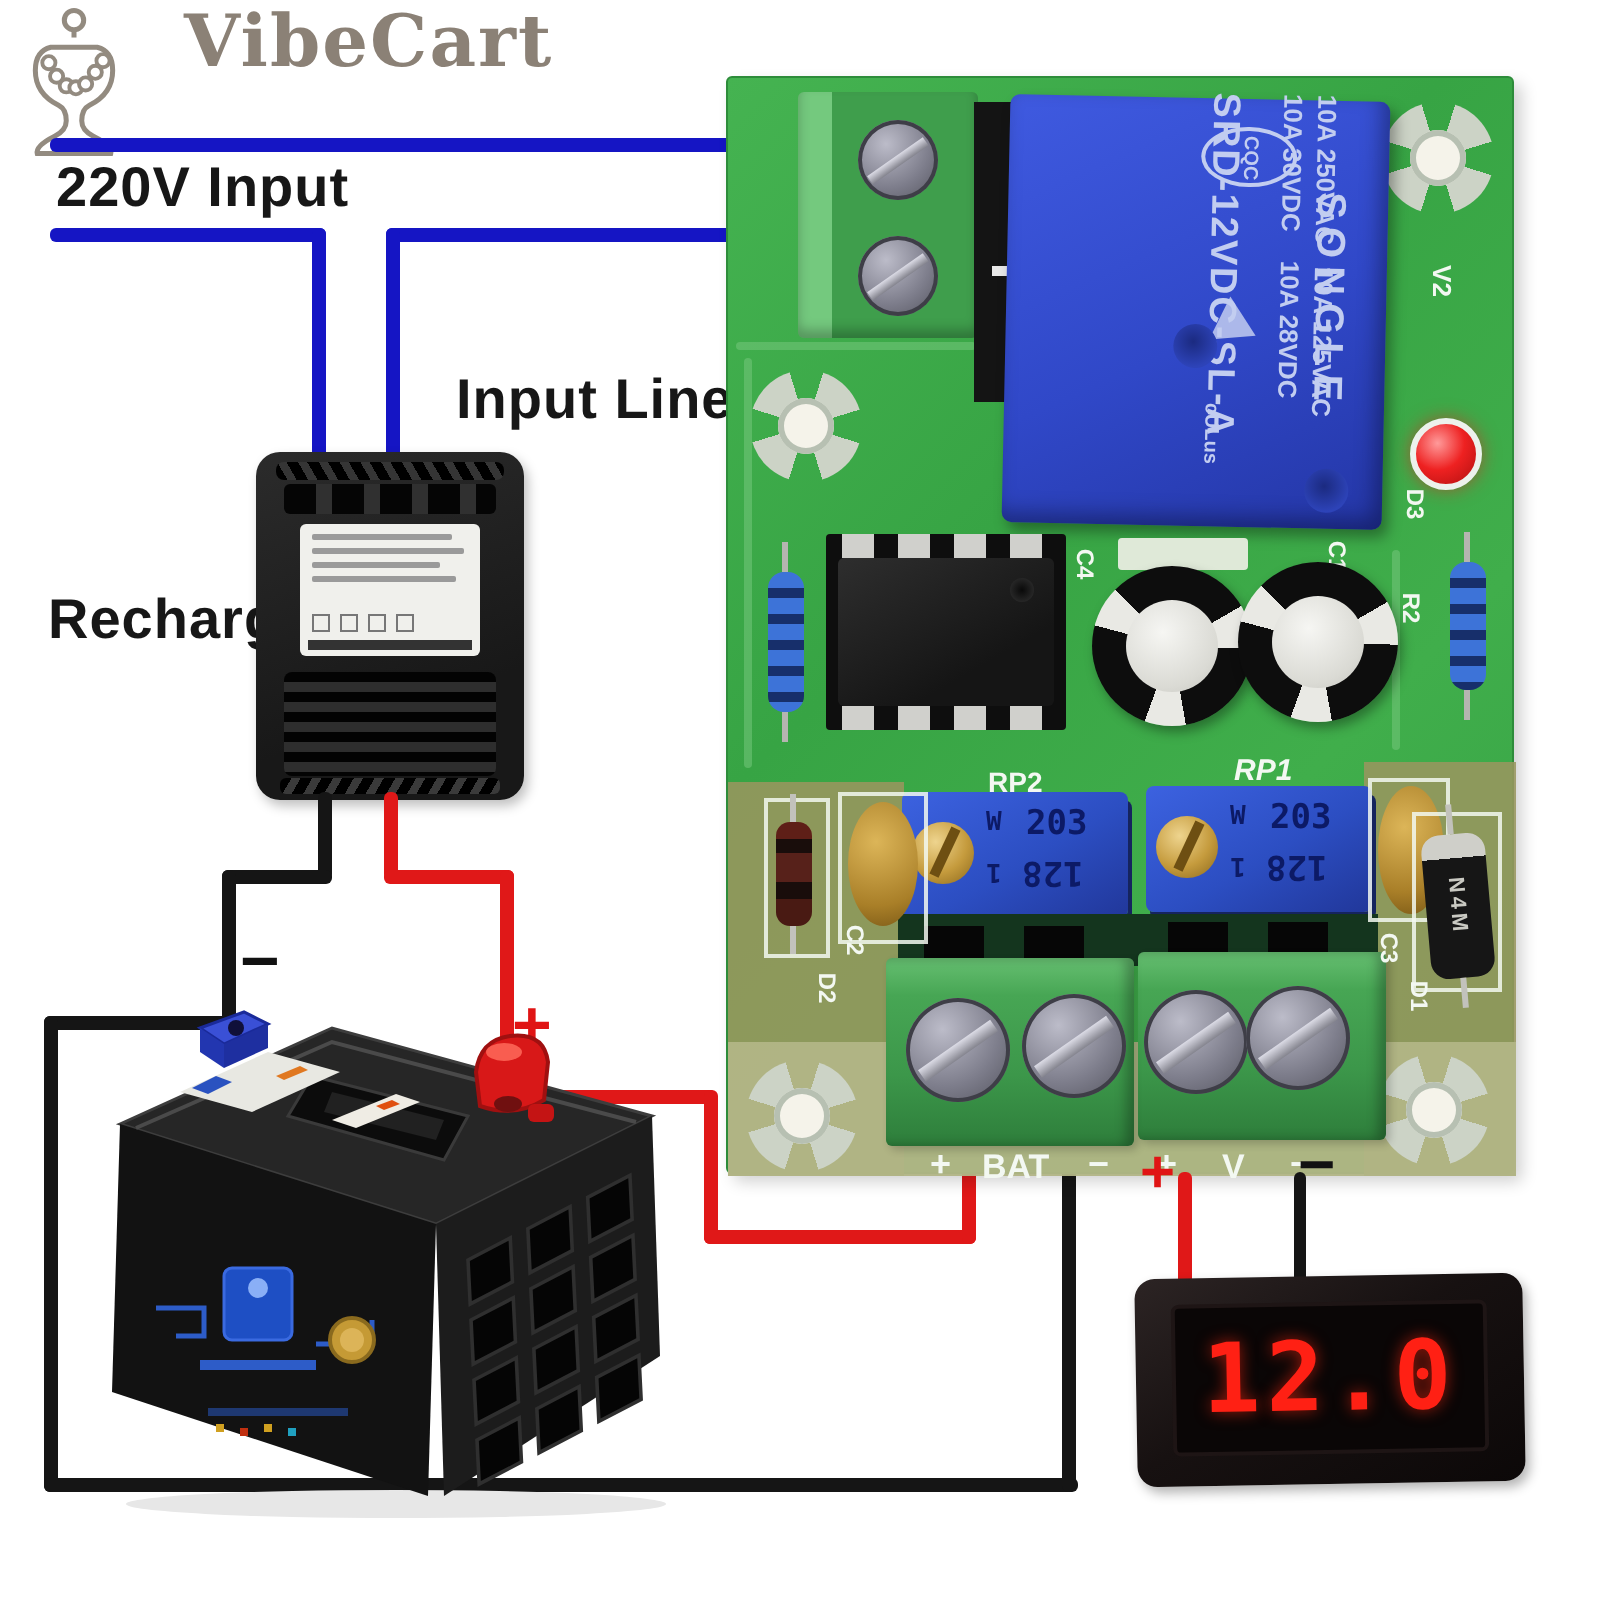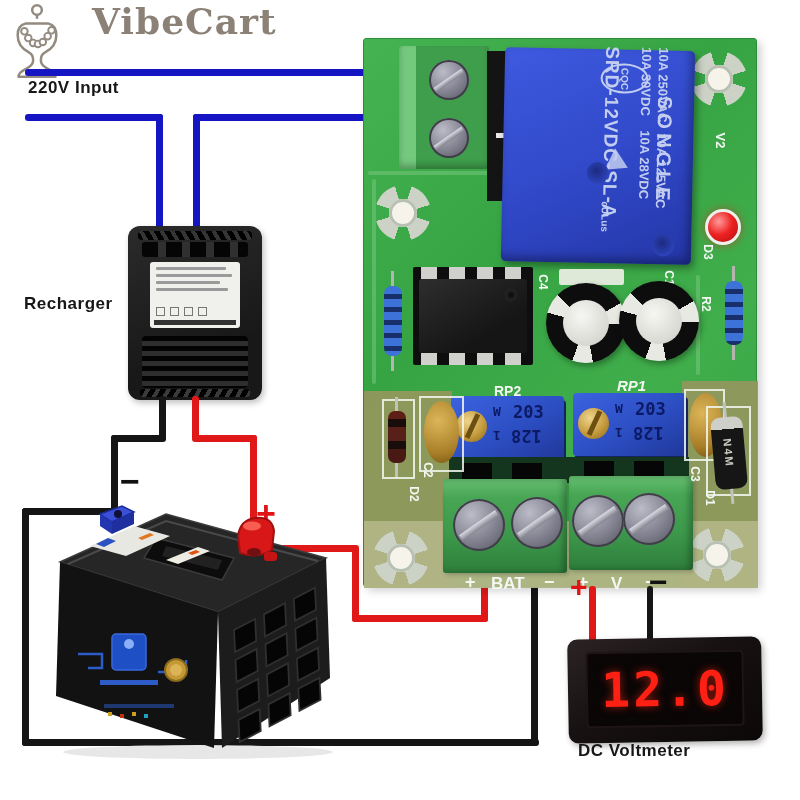--- a/index.html
+++ b/index.html
@@ -1,21 +1,21 @@
 <!DOCTYPE html>
 <html><head>
 <meta charset="utf-8">
 <style>
   * { margin:0; padding:0; box-sizing:border-box; }
   html,body { background:#ffffff; }
   #canvas { position:relative; width:800px; height:800px; background:#ffffff; overflow:hidden;
             font-family:"Liberation Sans", sans-serif; }
 
   .abs { position:absolute; }
-  .lbl { position:absolute; font-weight:bold; color:#171717; font-size:17px; letter-spacing:0.5px; }
+  .lbl { position:absolute; font-weight:bold; color:#171717; font-size:28px; letter-spacing:0.5px; }
   .brand { position:absolute; font-family:"DejaVu Serif", serif; font-weight:bold;
            font-size:36px; color:#8b8176; letter-spacing:1px; }
 
   .wire { position:absolute; border-radius:3px; }
   .w-blue  { background:#1515c4; }
   .w-red   { background:#e01818; }
   .w-black { background:#151515; }
   .sym { position:absolute; font-weight:bold; line-height:1; }
   .sym-red { color:#e01414; }
   .sym-blk { color:#111; }
@@ -178,20 +178,21 @@
   </svg>
   <div class="brand" style="left:68px;top:0;margin-left:24px;">VibeCart</div>
 
   <div class="wire w-blue" style="left:25px;top:69px;width:343px;height:7px;"></div>
   <div class="wire w-blue" style="left:25px;top:114px;width:138px;height:7px;"></div>
   <div class="wire w-blue" style="left:156px;top:114px;width:7px;height:116px;"></div>
   <div class="wire w-blue" style="left:193px;top:114px;width:175px;height:7px;"></div>
   <div class="wire w-blue" style="left:193px;top:114px;width:7px;height:116px;"></div>
 
   <div class="lbl" style="left:28px;top:78px;">220V Input</div>
+  <div class="lbl" style="left:228px;top:184px;">Input Line</div>
   <div class="lbl" style="left:24px;top:294px;">Recharger</div>
 
   <div class="recharger">
     <div class="r-hatch-top"></div>
     <div class="r-vents-top"></div>
     <div class="r-label">
       <div class="r-bar" style="width:70px;"></div>
       <div class="r-bar" style="width:76px;"></div>
       <div class="r-bar" style="width:64px;"></div>
       <div class="r-bar" style="width:72px;"></div>
@@ -413,15 +414,14 @@
   <div class="wire w-red" style="left:589px;top:586px;width:7px;height:62px;"></div>
   <div class="wire w-black" style="left:647px;top:586px;width:6px;height:62px;"></div>
   <div class="sym sym-red" style="left:570px;top:572px;font-size:30px;">+</div>
   <div class="sym sym-blk" style="left:649px;top:566px;font-size:32px;">−</div>
 
   <div class="meter">
     <div class="meter-display">
       <span class="meter-digits">12.0</span>
     </div>
   </div>
-  <div class="lbl" style="left:578px;top:741px;">DC Voltmeter</div>
 
 </div>
 
 </body></html>

